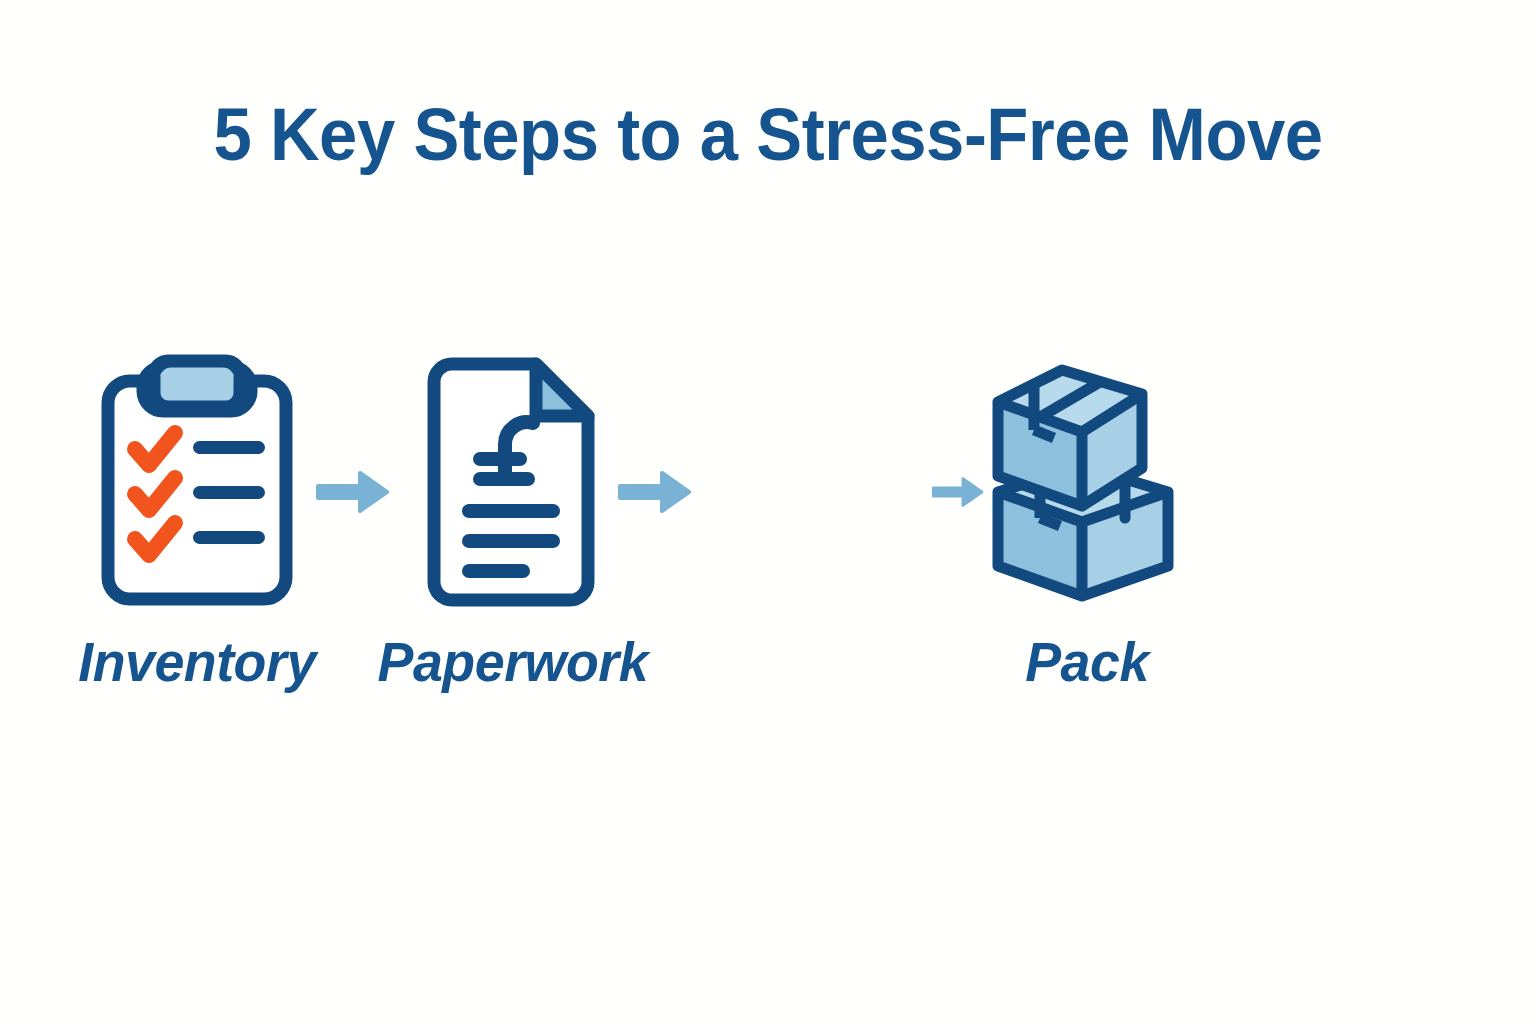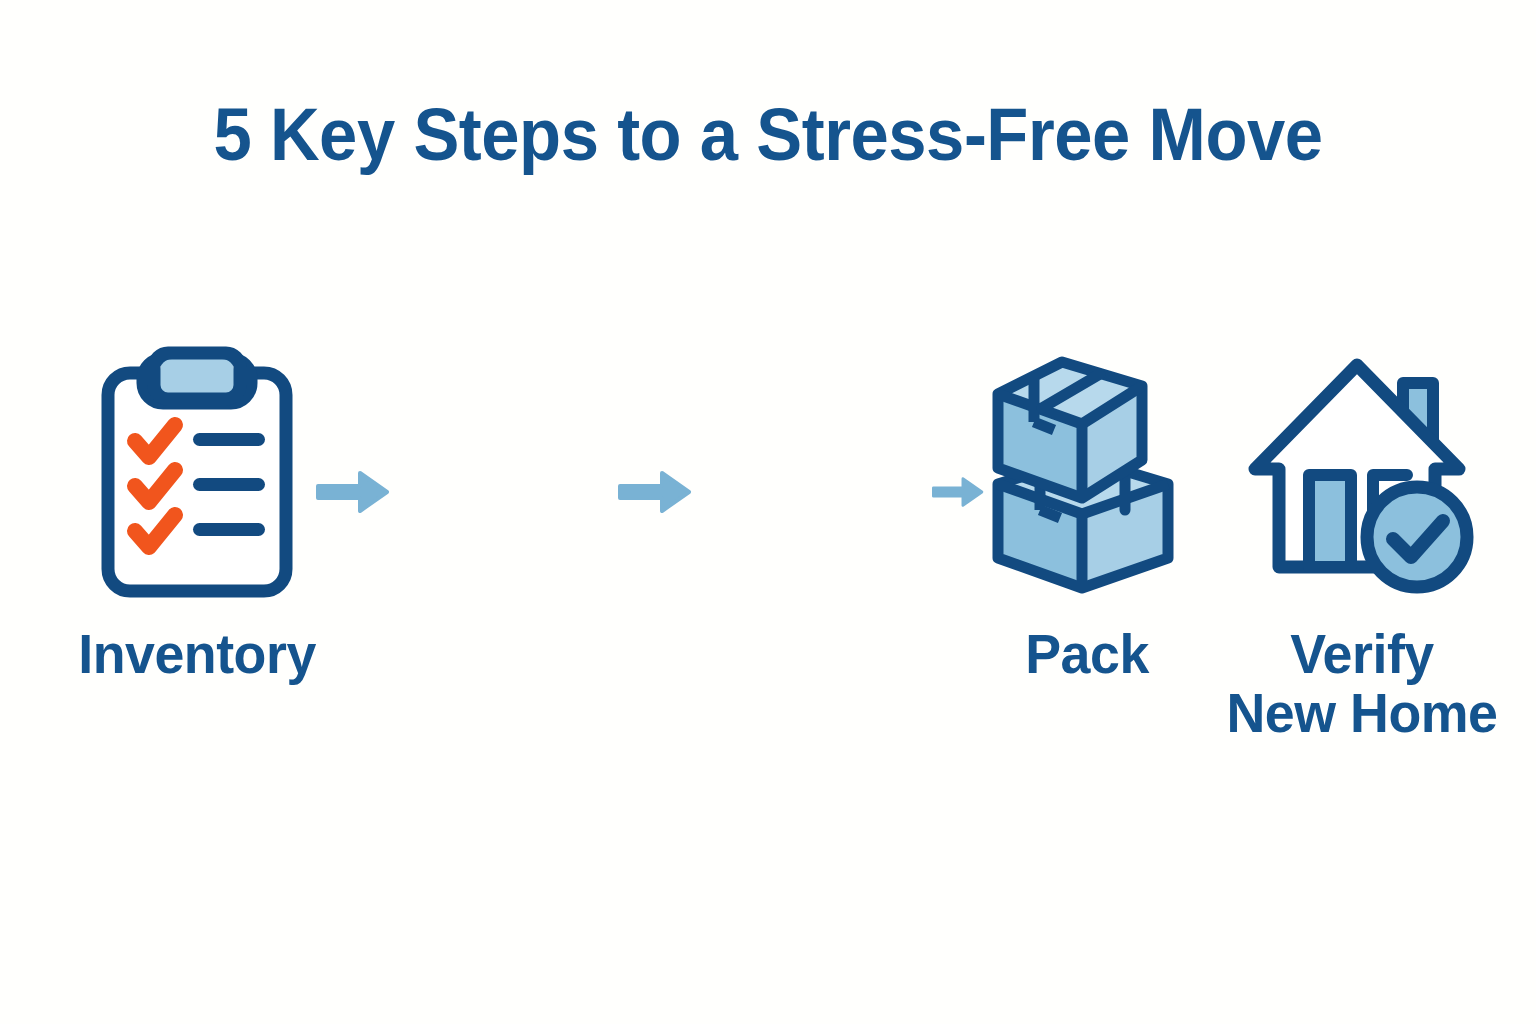--- a/index.html
+++ b/index.html
@@ -35,24 +35,25 @@
     letter-spacing: -0.5px;
     line-height: 1.05;
     white-space: nowrap;
     transform: scaleX(0.93);
     transform-origin: 50% 50%;
   }
 
   
   #steps {
     position: absolute;
-    top: 344px;
+    top: 352px;
     left: 0;
     width: 1536px;
     height: 430px;
+    font-style: italic;
   }
 
   .step {
     position: absolute;
     top: 0;
     text-align: center;
   }
 
   .step-icon {
     position: relative;
@@ -134,20 +135,41 @@
           <path d="M38 141 L52 157 L78 125" fill="none" stroke="#f1551d" stroke-width="16" stroke-linecap="round" stroke-linejoin="round"></path>
           <rect x="96" y="133" width="72" height="13" rx="6.5" fill="#124a80"></rect>
 
           <path d="M38 186 L52 202 L78 170" fill="none" stroke="#f1551d" stroke-width="16" stroke-linecap="round" stroke-linejoin="round"></path>
           <rect x="96" y="178" width="72" height="13" rx="6.5" fill="#124a80"></rect>
         </svg>
       </div>
       <div class="step-label">Inventory</div>
     </div>
 
+    <div class="step step-2">
+      <div class="step-icon">
+        <svg width="190" height="252" viewBox="0 0 190 252" aria-hidden="true">
+
+          <path d="M18 26 a18 18 0 0 1 18 -18 h84 L172 60 V226 a18 18 0 0 1 -18 18 H36 a18 18 0 0 1 -18 -18 Z" fill="#ffffff" stroke="#124a80" stroke-width="13" stroke-linejoin="round"></path>
+
+          <path d="M120 8 L172 60 H120 Z" fill="#8cc0dd" stroke="#124a80" stroke-width="13" stroke-linejoin="round"></path>
+
+          <g fill="none" stroke="#124a80" stroke-width="14" stroke-linecap="round" stroke-linejoin="round">
+            <path d="M89 118 V88 a22 22 0 0 1 28 -21"></path>
+            <path d="M64 103 H104"></path>
+            <path d="M64 123 H112"></path>
+          </g>
+
+          <rect x="46" y="148" width="98" height="14" rx="7" fill="#124a80"></rect>
+          <rect x="46" y="178" width="98" height="14" rx="7" fill="#124a80"></rect>
+          <rect x="46" y="208" width="68" height="14" rx="7" fill="#124a80"></rect>
+        </svg>
+      </div>
+      <div class="step-label">Paperwork</div>
+    </div>
 
 
     <div class="step step-4">
       <div class="step-icon">
         <svg width="210" height="244" viewBox="0 0 210 244" aria-hidden="true">
 
           <path d="M16 132 L100 162 V236 L16 206 Z" fill="#8cc0dd"></path>
 
           <path d="M186 132 L100 162 V236 L186 206 Z" fill="#a7cfe6"></path>
 
@@ -171,34 +193,15 @@
           <path d="M16 42 L100 72 L160 34" fill="none" stroke="#124a80" stroke-width="11" stroke-linejoin="round"></path>
           <path d="M100 72 V146" fill="none" stroke="#124a80" stroke-width="11"></path>
 
           <path d="M52 26 V70 M52 70 L72 78" fill="none" stroke="#124a80" stroke-width="11" stroke-linejoin="round"></path>
           <path d="M118 22 L60 56" fill="none" stroke="#124a80" stroke-width="11" stroke-linecap="round"></path>
         </svg>
       </div>
       <div class="step-label">Pack</div>
     </div>
 
-    <div class="step step-5">
-      <div class="step-icon">
-        <svg width="230" height="250" viewBox="0 0 230 250" aria-hidden="true">
-
-          <path d="M156 34 H186 V104 H156 Z" fill="#8cc0dd" stroke="#124a80" stroke-width="12" stroke-linejoin="round"></path>
-
-          <path d="M8 120 L110 16 L212 120 H188 V218 H32 V120 Z" fill="#ffffff" stroke="#124a80" stroke-width="13" stroke-linejoin="round"></path>
-
-          <path d="M62 126 H104 V218 H62 Z" fill="#8cc0dd" stroke="#124a80" stroke-width="12" stroke-linejoin="round"></path>
-
-          <path d="M160 126 H126 V168" fill="none" stroke="#124a80" stroke-width="12" stroke-linecap="round" stroke-linejoin="round"></path>
-
-          <circle cx="170" cy="188" r="50" fill="#8cc0dd" stroke="#124a80" stroke-width="13"></circle>
-          <path d="M146 190 L164 208 L196 172" fill="none" stroke="#124a80" stroke-width="14" stroke-linecap="round" stroke-linejoin="round"></path>
-        </svg>
-      </div>
-      <div class="step-label">Verify
-New Home</div>
-    </div>
 
   </div>
 </div>
 
 </body></html>

